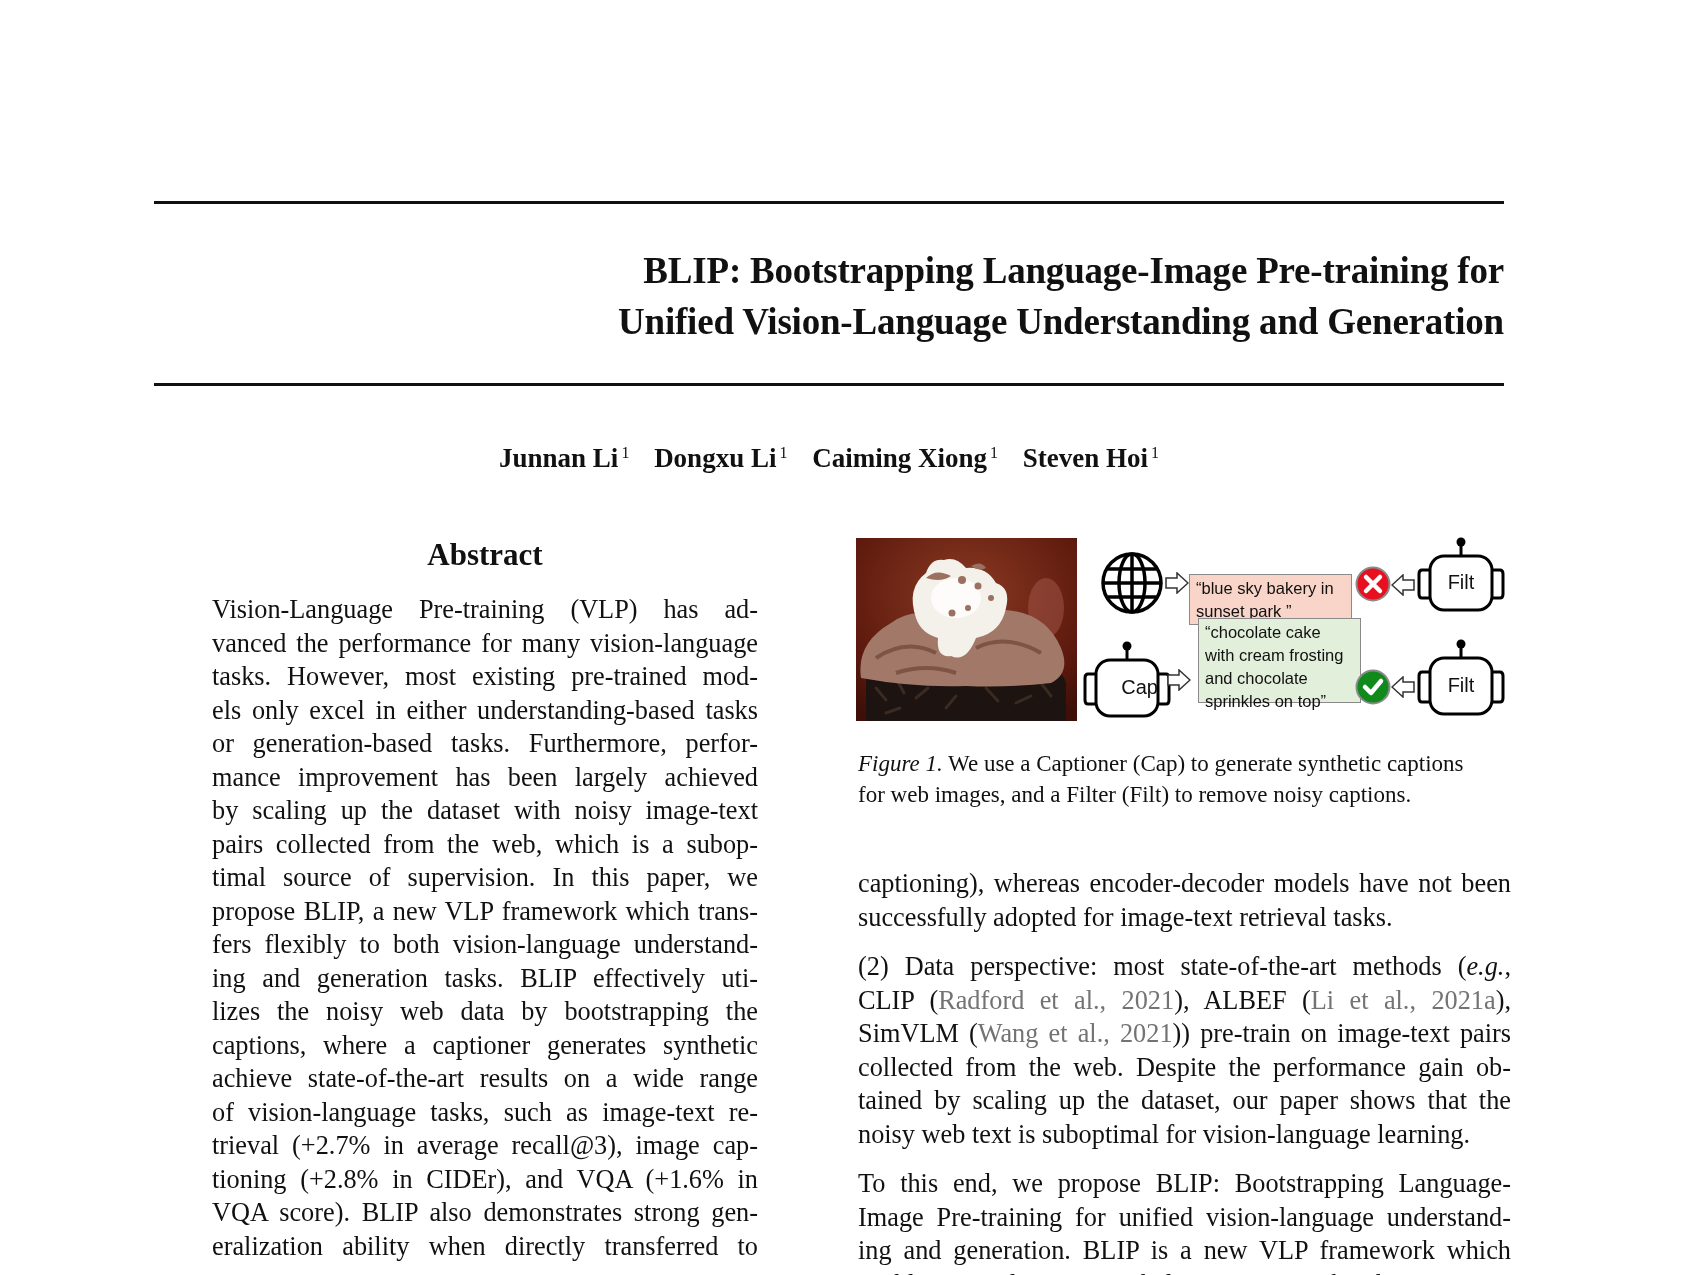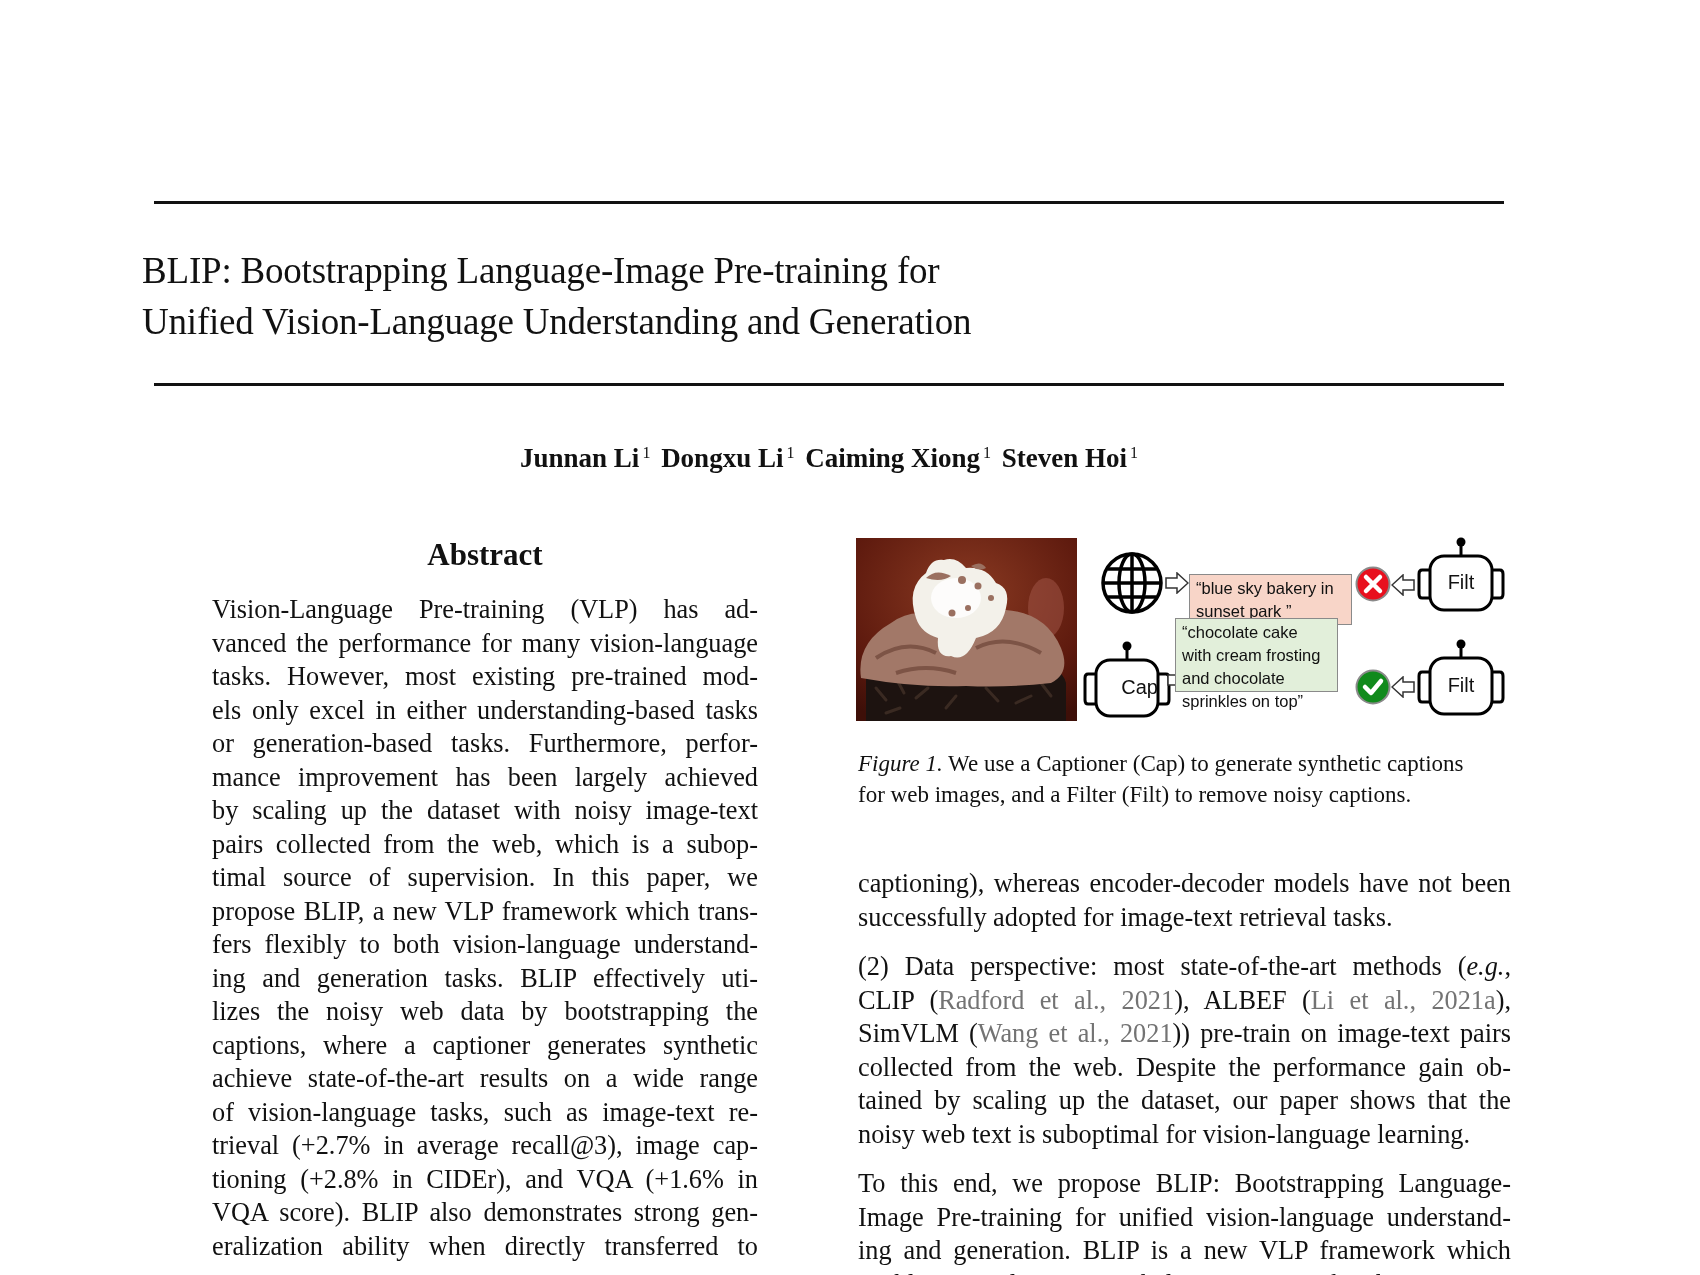--- a/index.html
+++ b/index.html
@@ -1,23 +1,23 @@
 <!DOCTYPE html>
 <html><head>
 <meta charset="utf-8">
 <style>
   html, body { margin:0; padding:0; background:#ffffff; }
   body { width:1700px; height:1275px; position:relative; overflow:hidden;
          font-family:"Liberation Serif", serif; color:#111; }
   .rule { position:absolute; left:154px; width:1350px; height:3px; background:#111; }
-  .title { position:absolute; left:142px; width:1350px; text-align:left;
-           font-weight:normal; font-size:37px; line-height:51px; top:245px; letter-spacing:-0.2px; }
+  .title { position:absolute; left:154px; width:1350px; text-align:right;
+           font-weight:bold; font-size:37px; line-height:51px; top:245px; letter-spacing:-0.2px; }
   .authors { position:absolute; left:154px; width:1350px; text-align:center; top:443px;
              font-weight:bold; font-size:27px; }
-  .authors .author { margin:0 2px; }
+  .authors .author { margin:0 9px; }
   .authors sup { font-weight:normal; font-size:16px; vertical-align:9px; margin-left:3px; }
   .abstract-heading { position:absolute; left:212px; width:546px; text-align:center; top:537px;
                       font-weight:bold; font-size:31px; }
   .col-lines { position:absolute; font-size:26.3px; line-height:33.5px; }
   .col-lines .ln { display:block; white-space:nowrap; text-align:justify; text-align-last:justify; height:33.5px; }
   .col-lines .ln.last { text-align-last:left; }
   .left-col { left:212px; width:546px; top:593px; }
   .right-col { left:858px; width:653px; }
   .figure { position:absolute; left:856px; top:538px; width:650px; height:184px; }
   .photo { position:absolute; left:0; top:0; width:221px; height:183px; overflow:hidden; }
@@ -157,21 +157,21 @@
       <path d="M14,34 L6,34 Q3,34 3,38 L3,60 Q3,64 6,64 L14,64" fill="none" stroke="#000" stroke-width="3"></path>
       <path d="M76,34 L84,34 Q87,34 87,38 L87,60 Q87,64 84,64 L76,64" fill="none" stroke="#000" stroke-width="3"></path>
     </svg>
     <span style="position:absolute;left:14px;width:62px;top:36px;text-align:right;font-family:'Liberation Sans',sans-serif;font-size:20px;">Cap</span>
   </div>
 
   <svg style="position:absolute;left:311px;top:131px;" width="24" height="22" viewBox="0 0 24 22">
     <path d="M1,6 L12,6 L12,1 L23,11 L12,21 L12,16 L1,16 Z" fill="#fff" stroke="#333" stroke-width="1.5"></path>
   </svg>
 
-  <div class="caption-box" style="left:319px;top:80px;width:163px;height:74px;background:#e2efda;">
+  <div class="caption-box" style="left:342px;top:80px;width:163px;height:85px;background:#e2efda;">
     <div>“chocolate cake</div>
     <div>with cream frosting</div>
     <div>and chocolate</div>
     <div>sprinkles on top”</div>
   </div>
 
   <svg style="position:absolute;left:499px;top:131px;" width="36" height="36" viewBox="0 0 36 36">
     <circle cx="18" cy="18" r="16.5" fill="#118a1c" stroke="#8a8a8a" stroke-width="2"></circle>
     <path d="M10,18 L16,24 L26,12" fill="none" stroke="#fff" stroke-width="4.5" stroke-linecap="round" stroke-linejoin="round"></path>
   </svg>

